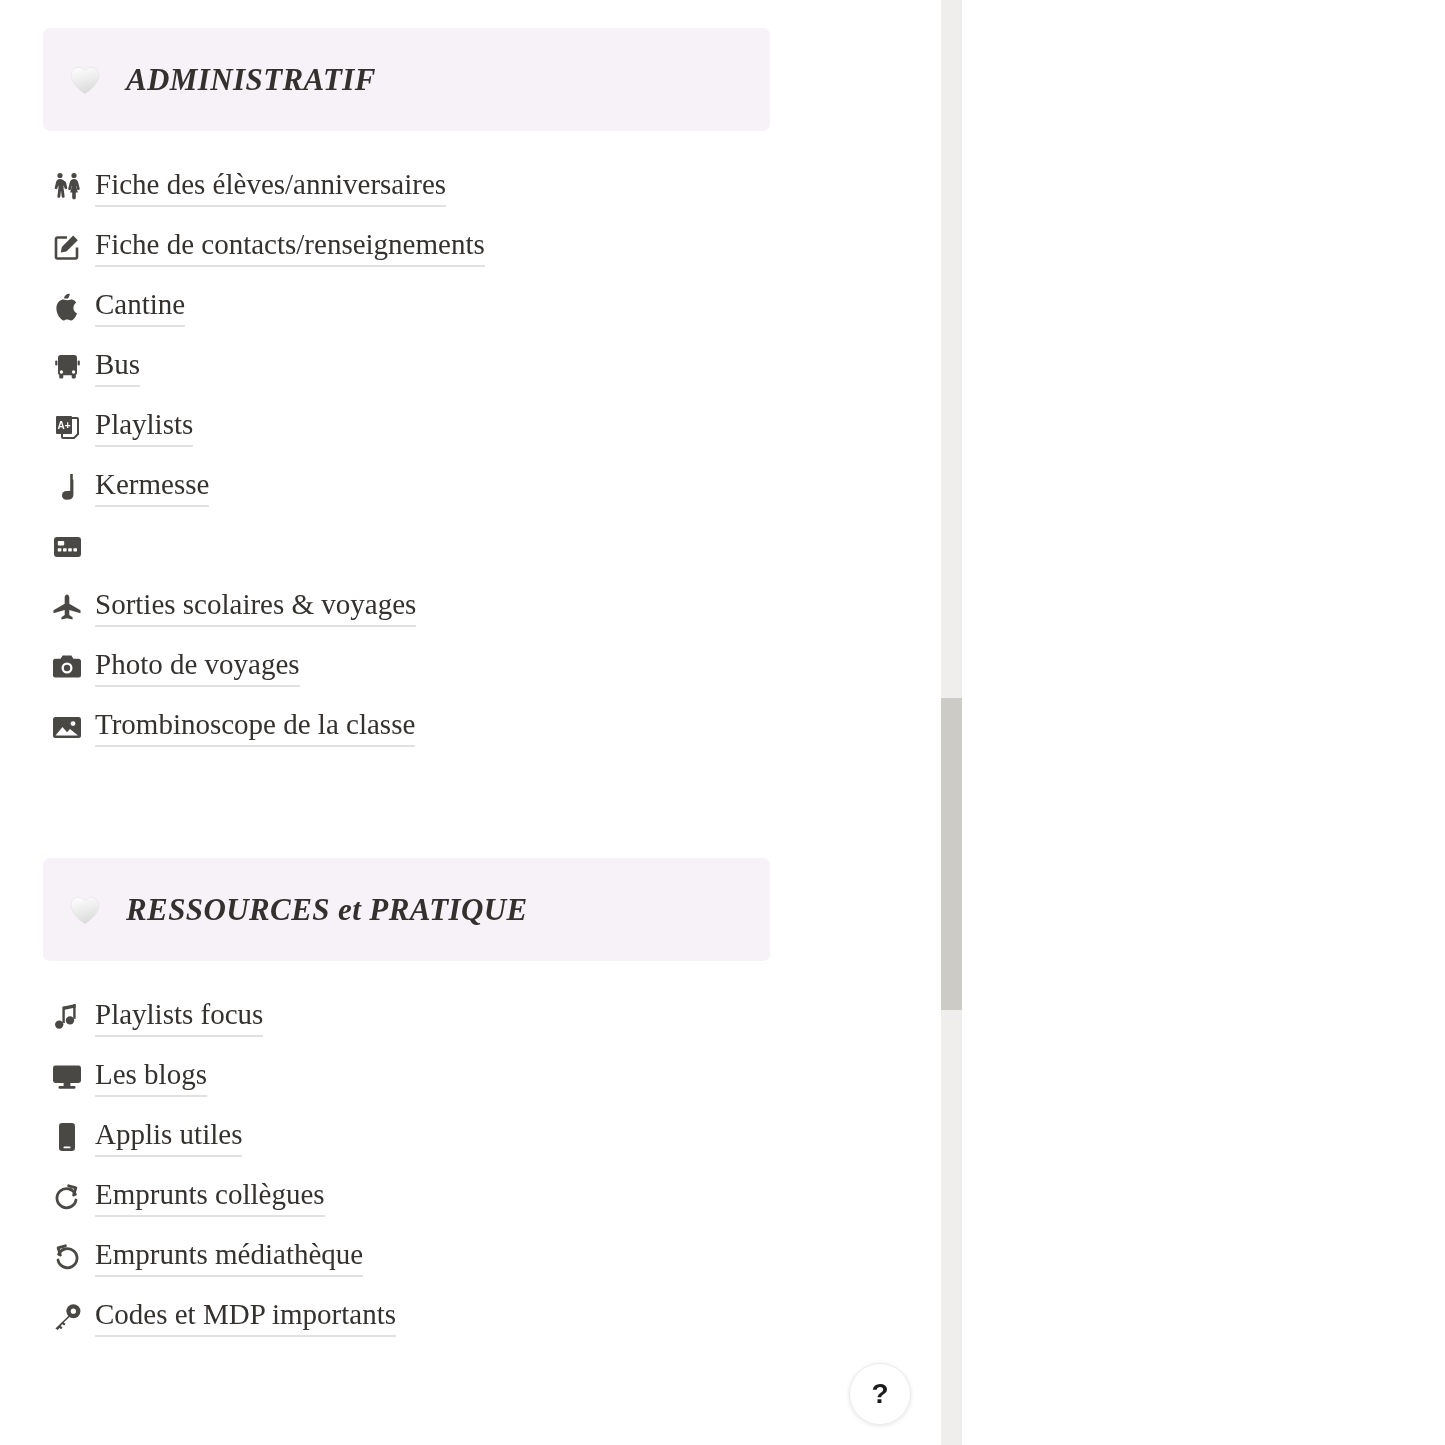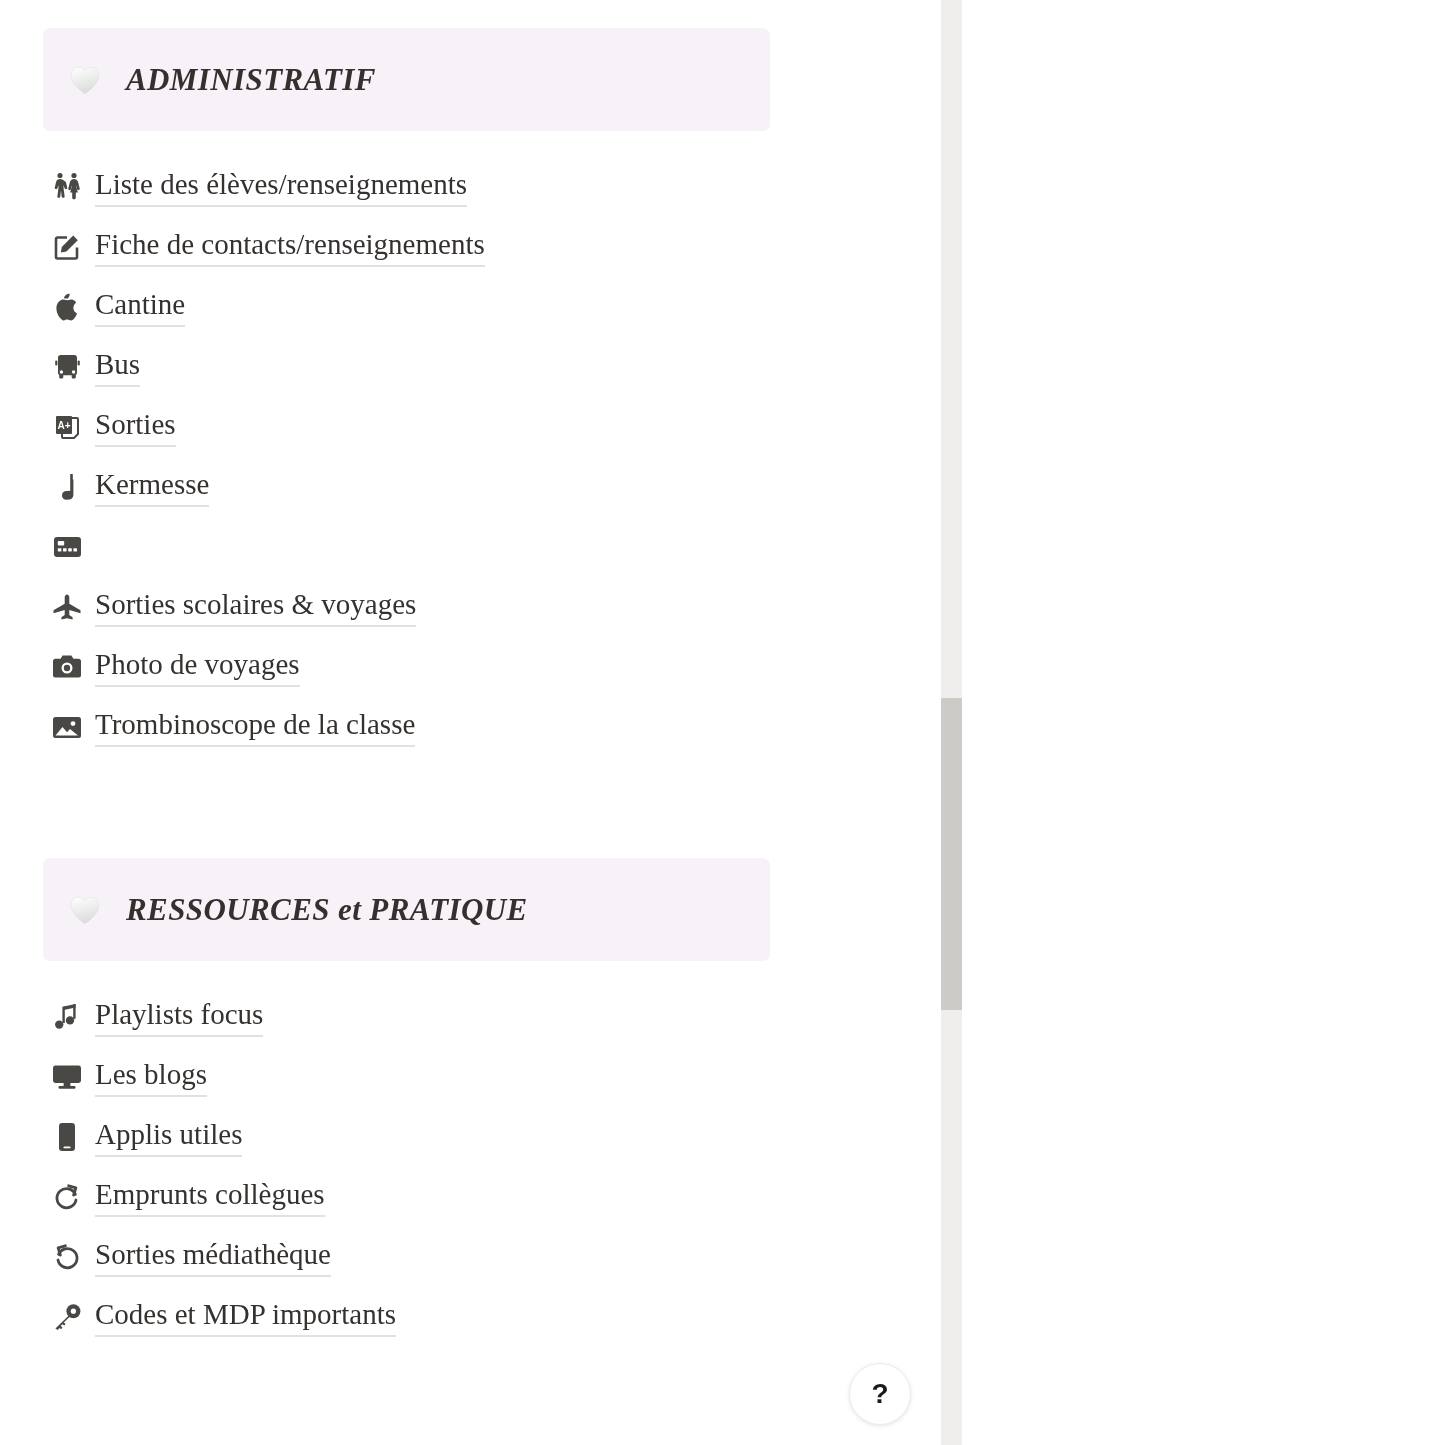--- a/index.html
+++ b/index.html
@@ -147,21 +147,21 @@
 
         <div class="link-row">
           <span class="row-icon">
             <svg width="32" height="32" viewBox="0 0 32 32" fill="#4a4844">
               <circle cx="9" cy="4.5" r="2.6"></circle>
               <path d="M9 8c-2 0-3.4 1.3-3.9 3.1L3.8 16.4c-.2.8.2 1.5 1 1.7.8.2 1.5-.3 1.7-1l.9-3.2v3.5l-1 7.8c-.1.9.5 1.6 1.4 1.6.8 0 1.4-.6 1.5-1.4l.7-5.8.7 5.8c.1.8.7 1.4 1.5 1.4.9 0 1.5-.7 1.4-1.6l-1-7.8v-3.5l.9 3.2c.2.8 1 1.2 1.7 1 .8-.2 1.2-.9 1-1.7l-1.3-5.3C12.4 9.3 11 8 9 8z"></path>
               <circle cx="23" cy="4.5" r="2.6"></circle>
               <path d="M23 8c-2.2 0-3.7 1.4-4.2 3.4l-1.5 6.1c-.2.8.3 1.5 1.1 1.6.8.2 1.5-.3 1.6-1.1l.7-2.9h.4l-2 6.4h2.1v5.3c0 .9.6 1.5 1.4 1.5h.8c.8 0 1.4-.6 1.4-1.5v-5.3h2.1l-2-6.4h.4l.7 2.9c.2.8.9 1.3 1.6 1.1.8-.2 1.3-.9 1.1-1.6l-1.5-6.1C26.7 9.4 25.2 8 23 8z"></path>
             </svg>
           </span>
-          <span class="row-label">Liste des élèves/renseignements</span>
+          <span class="row-label">Fiche des élèves/anniversaires</span>
         </div>
 
         <div class="link-row">
           <span class="row-icon">
             <svg width="28" height="28" viewBox="0 0 28 28" fill="none" stroke="#4a4844" stroke-width="2.6">
               <path d="M24 14.5v9.5a1.5 1.5 0 0 1-1.5 1.5h-18A1.5 1.5 0 0 1 3 24V6a1.5 1.5 0 0 1 1.5-1.5H14"></path>
               <path d="M20.2 2.6l4.6 4.6-11.4 11.4-5.6 1 1-5.6z" fill="#4a4844" stroke="none"></path>
             </svg>
           </span>
           <span class="row-label">Fiche de contacts/renseignements</span>
@@ -189,21 +189,21 @@
         </div>
 
         <div class="link-row">
           <span class="row-icon">
             <svg width="29" height="29" viewBox="0 0 29 29" fill="#4a4844">
               <path d="M10 5h14a1 1 0 0 1 1 1v15l-4 4H10a1 1 0 0 1-1-1V6a1 1 0 0 1 1-1z" fill="none" stroke="#4a4844" stroke-width="2"></path>
               <path d="M4 3h14a1 1 0 0 1 1 1v16a1 1 0 0 1-1 1H4a1 1 0 0 1-1-1V4a1 1 0 0 1 1-1z"></path>
               <text x="11" y="15.5" font-family="Liberation Sans, sans-serif" font-size="10" font-weight="bold" fill="#ffffff" text-anchor="middle">A+</text>
             </svg>
           </span>
-          <span class="row-label">Sorties</span>
+          <span class="row-label">Playlists</span>
         </div>
 
         <div class="link-row">
           <span class="row-icon">
             <svg width="24" height="30" viewBox="0 0 24 30" fill="#4a4844">
               <path d="M16 2v17.2a4.4 4.4 0 1 0 2.4 3.9V7.6h-2.4z"></path>
               <rect x="15.2" y="2" width="2.6" height="19"></rect>
               <circle cx="11.4" cy="23.4" r="4.4"></circle>
             </svg>
           </span>
@@ -319,21 +319,21 @@
           <span class="row-label">Emprunts collègues</span>
         </div>
 
         <div class="link-row">
           <span class="row-icon">
             <svg width="28" height="28" viewBox="0 0 28 28" fill="none" stroke="#4a4844" stroke-width="2.8" stroke-linecap="round">
               <path d="M5.6 11.4A9.6 9.6 0 1 1 5 17"></path>
               <path d="M12.4 2.8L5.1 4.9l2.3 7.2" stroke-linejoin="round"></path>
             </svg>
           </span>
-          <span class="row-label">Sorties médiathèque</span>
+          <span class="row-label">Emprunts médiathèque</span>
         </div>
 
         <div class="link-row">
           <span class="row-icon">
             <svg width="30" height="28" viewBox="0 0 30 28" fill="#4a4844">
               <circle cx="21.4" cy="8.2" r="7"></circle>
               <circle cx="21.4" cy="8.2" r="2.6" fill="#ffffff"></circle>
               <path d="M16.8 12.6L3.4 25.4l2.5 1.6 1.4-2 1.9 1.2 1.3-1.9-1.9-1.3 1.8-1.7 1.9 1.3 1.3-1.9-1.9-1.3 5.6-5.2z"></path>
             </svg>
           </span>

